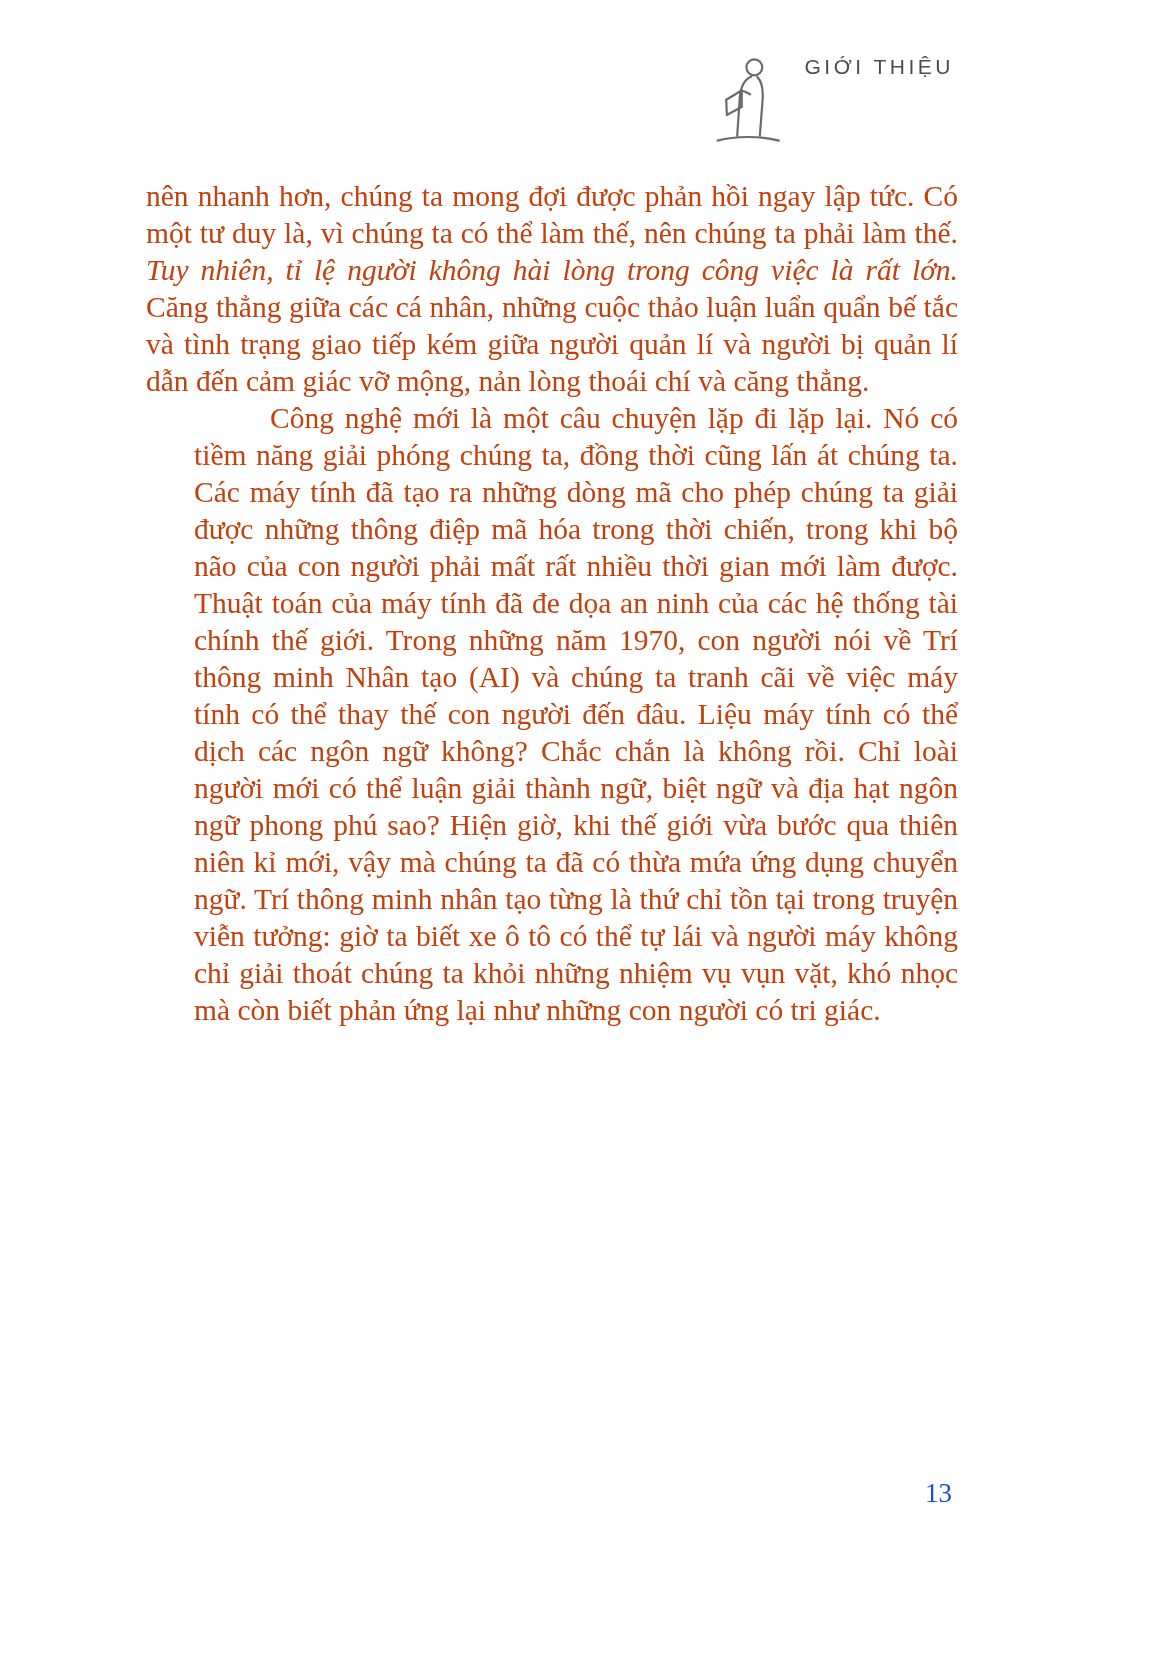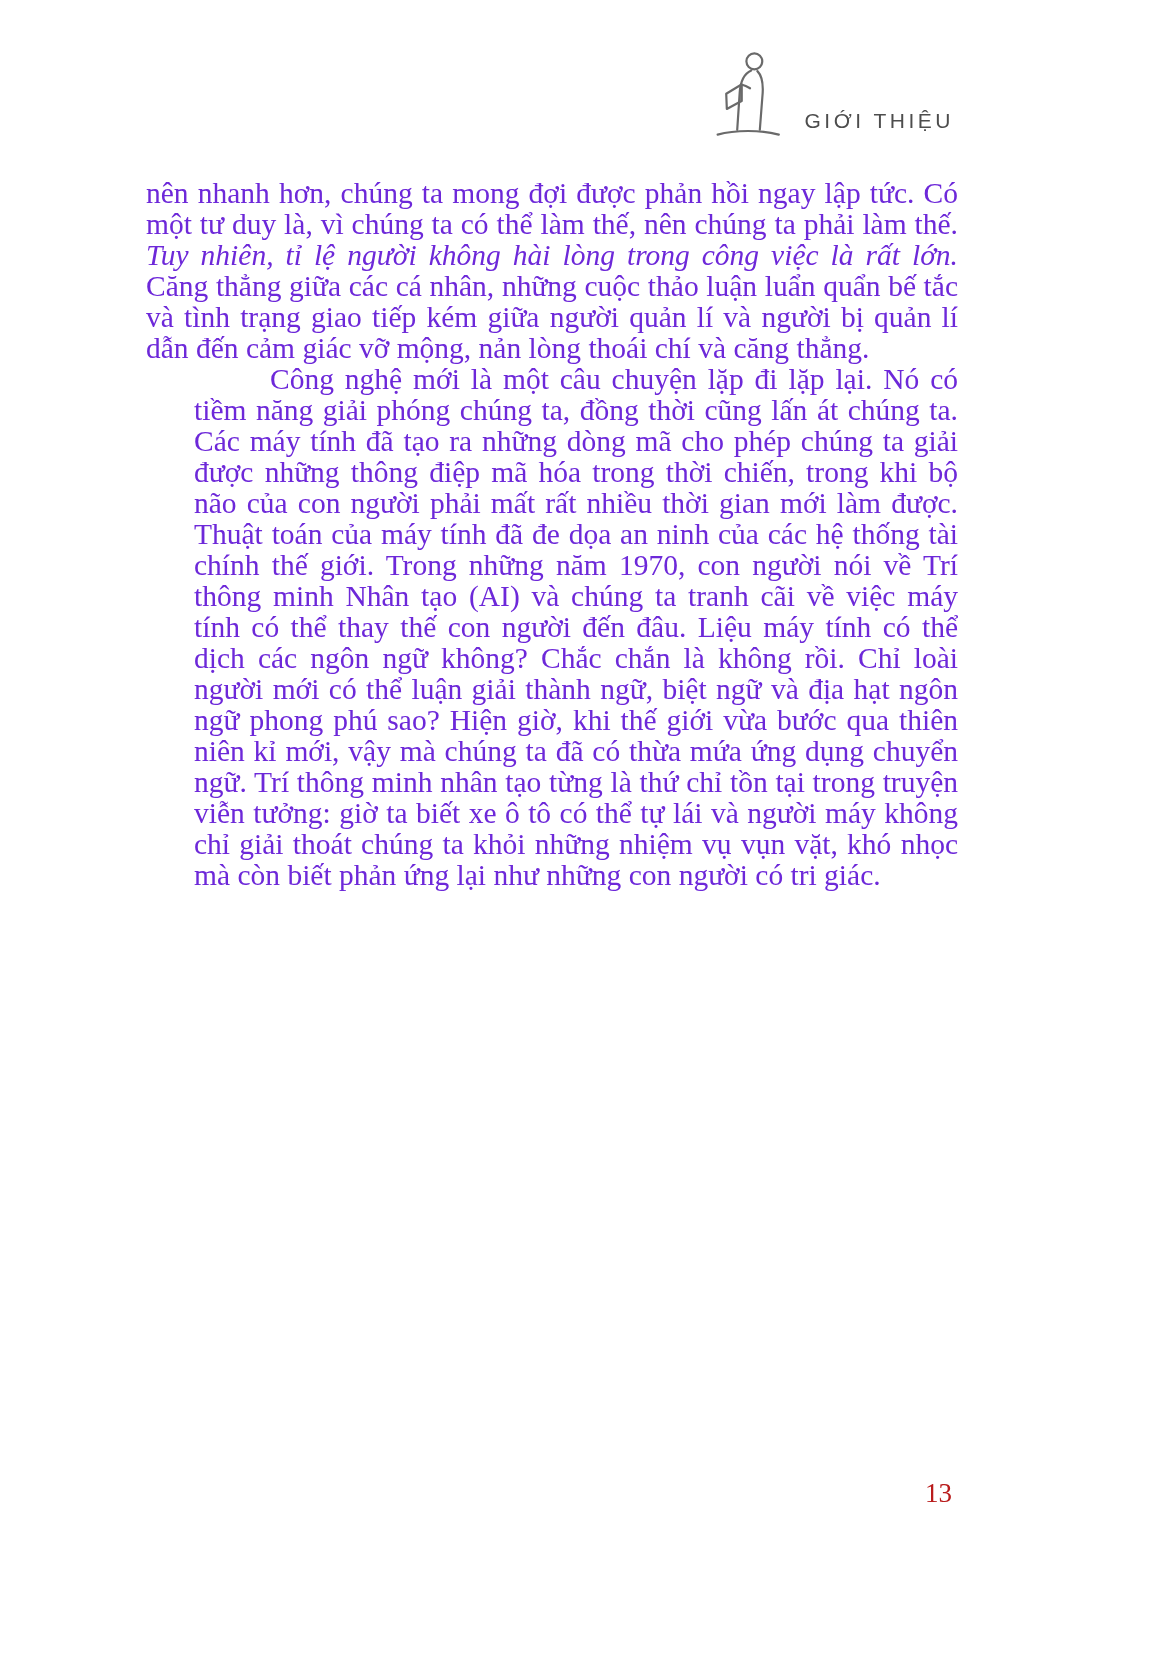--- a/index.html
+++ b/index.html
@@ -11,24 +11,23 @@
     position: relative;
     width: 1166px;
     height: 1662px;
     background: #ffffff;
     overflow: hidden;
     font-family: "Liberation Serif", serif;
   }
   
   .page-header {
     position: absolute;
-    top: 49px;
+    top: 55px;
     right: 212px;
     display: flex;
-    align-items: flex-end;
     gap: 14px;
   }
   .header-icon {
     width: 88px;
     height: 98px;
     display: block;
   }
   .header-label {
     font-family: "Liberation Sans", sans-serif;
     font-size: 21px;
@@ -38,42 +37,42 @@
     padding-bottom: 14px;
     white-space: nowrap;
   }
   
   .body-text {
     position: absolute;
     left: 146px;
     top: 178px;
     width: 812px;
     font-size: 29.5px;
-    line-height: 31px;
-    color: #6d28d9;
+    line-height: 37px;
+    color: #c2410c;
     text-align: justify;
   }
   .body-text p {
     margin: 0;
   }
   .body-text p.indent {
     text-indent: 76px;
     margin-left: 48px;
   }
   .body-text em {
     font-style: italic;
   }
   
   .page-number {
     position: absolute;
     top: 1478px;
     right: 214px;
     font-family: "Liberation Serif", serif;
     font-size: 27px;
-    color: #b91c1c;
+    color: #1d4ed8;
   }
 </style>
 </head>
 <body>
 
 <div class="page">
 
   <div class="page-header">
     <svg class="header-icon" viewBox="0 0 72 80" aria-hidden="true">
       <g fill="none" stroke="#6a6a6a" stroke-width="1.8" stroke-linecap="round" stroke-linejoin="round">

